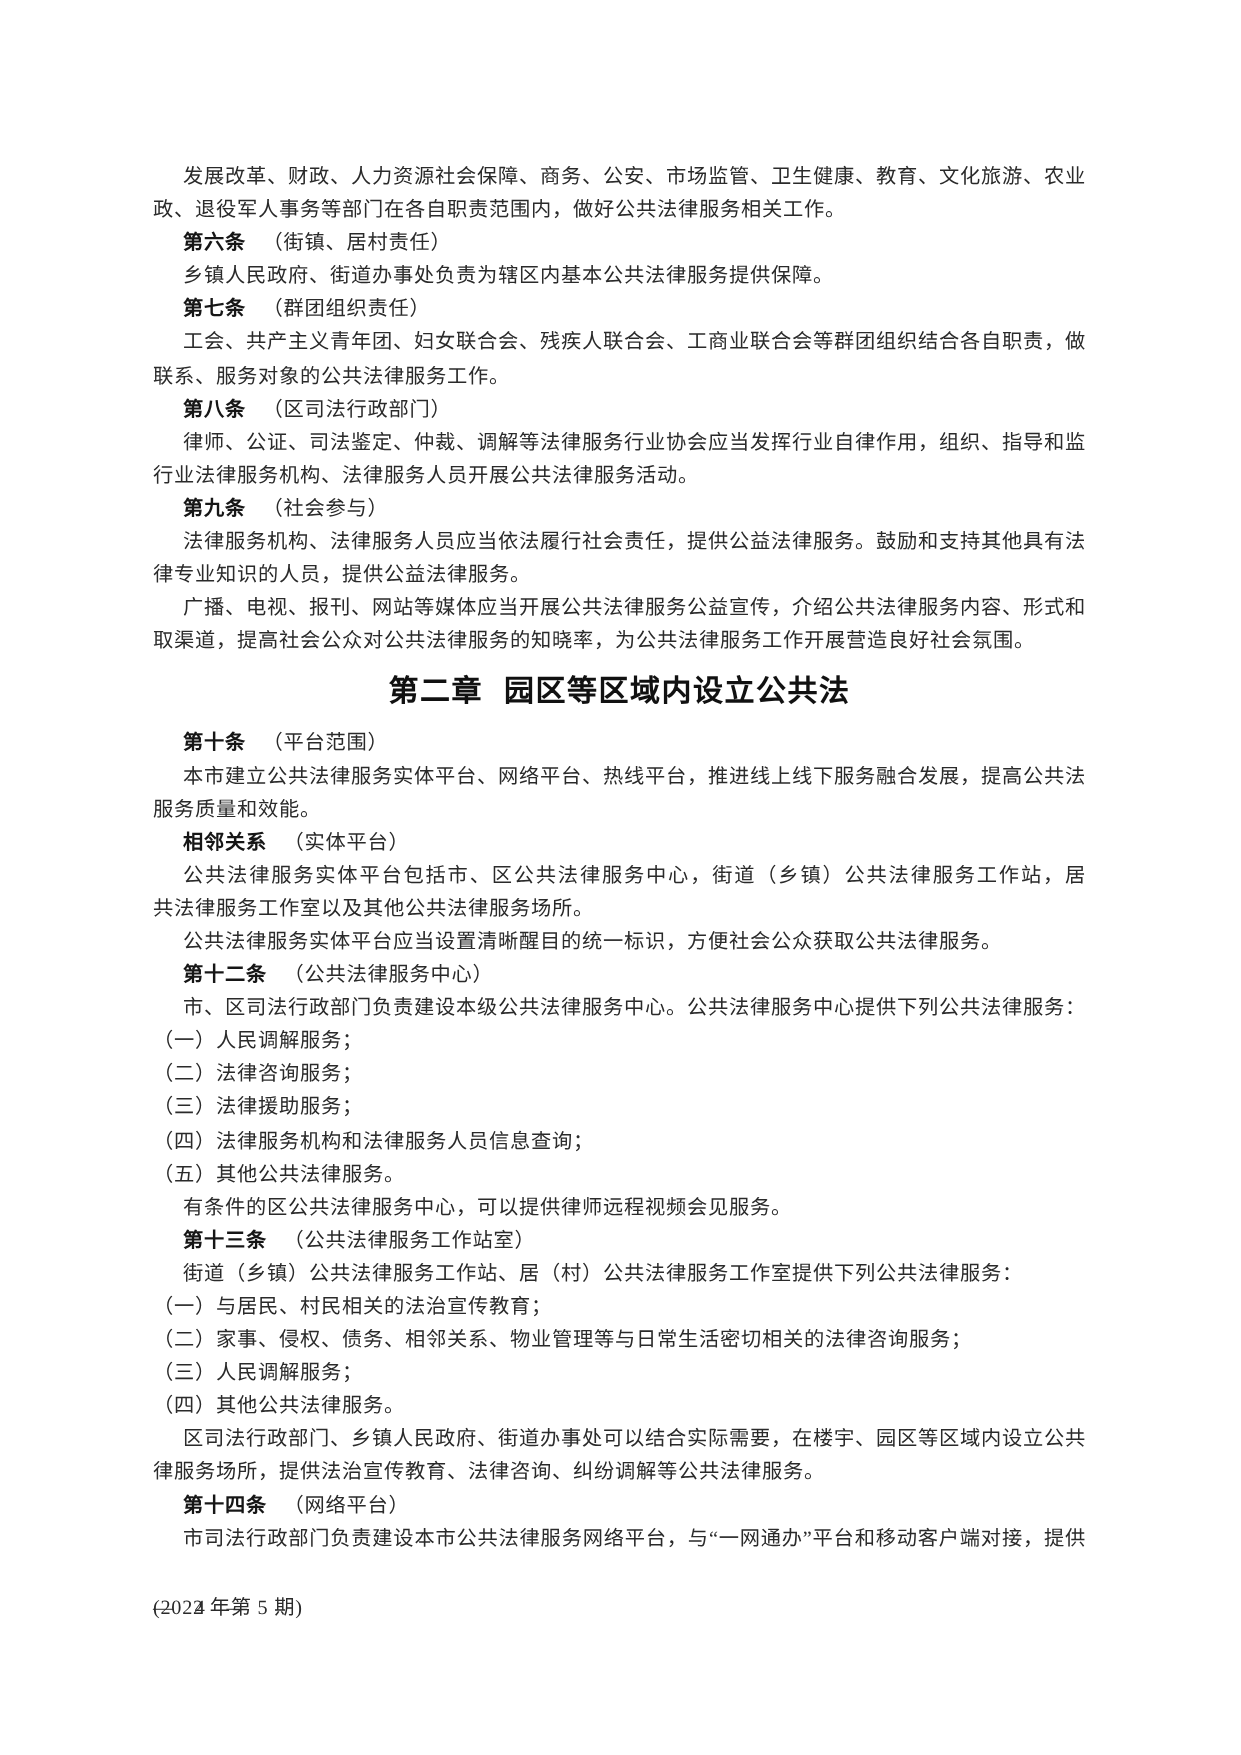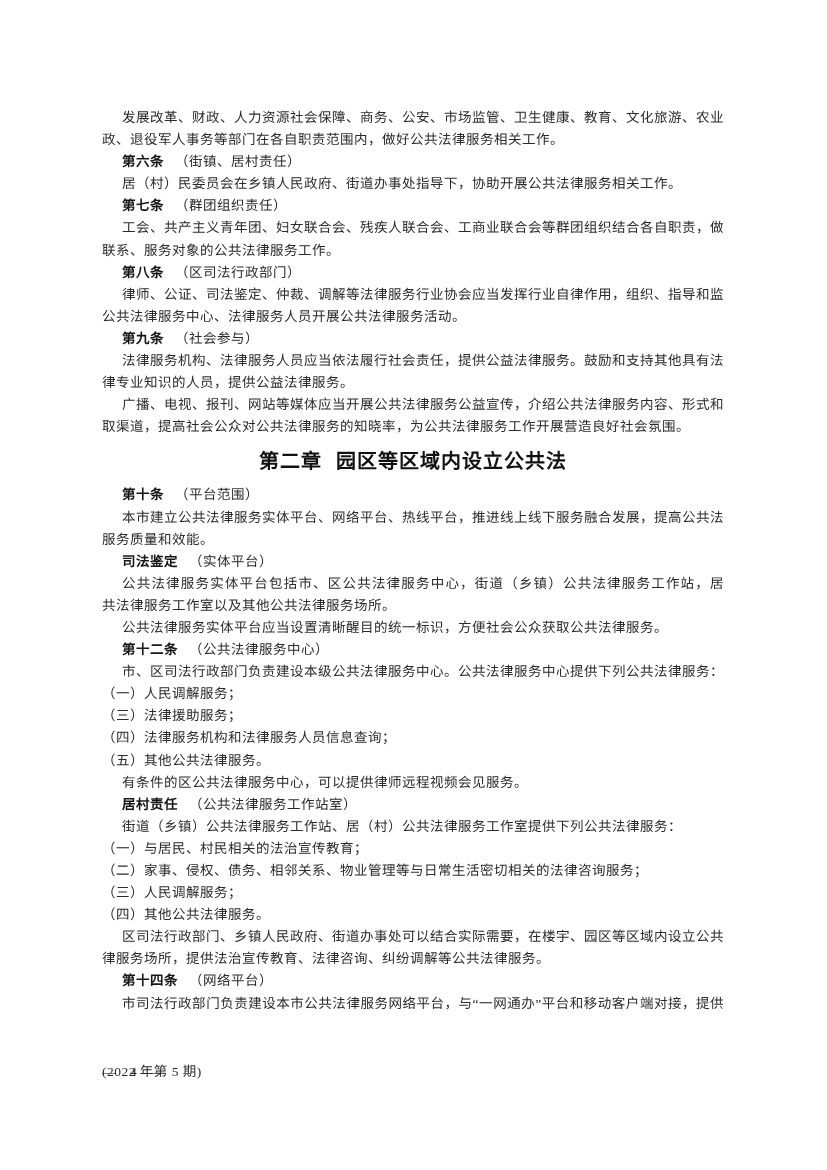--- a/index.html
+++ b/index.html
@@ -76,48 +76,49 @@
   }
 </style>
 </head>
 <body>
 
 <div class="page">
   <div class="text-column">
       <div class="line indent justify"><span>发展改革、财政、人力资源社会保障、商务、公安、市场监管、卫生健康、教育、文化旅游、农业农村、民</span></div>
       <div class="line"><span>政、退役军人事务等部门在各自职责范围内，做好公共法律服务相关工作。</span></div>
       <div class="line indent"><span class="article-num">第六条</span><span>（街镇、居村责任）</span></div>
-      <div class="line indent"><span>居（村）民委员会在乡镇人民政府、街道办事处指导下，协助开展公共法律服务相关工作。</span></div>
+      <div class="line indent"><span>乡镇人民政府、街道办事处负责为辖区内基本公共法律服务提供保障。</span></div>
       <div class="line indent"><span class="article-num">第七条</span><span>（群团组织责任）</span></div>
       <div class="line indent justify"><span>工会、共产主义青年团、妇女联合会、残疾人联合会、工商业联合会等群团组织结合各自职责，做好</span></div>
       <div class="line"><span>联系、服务对象的公共法律服务工作。</span></div>
       <div class="line indent"><span class="article-num">第八条</span><span>（区司法行政部门）</span></div>
       <div class="line indent justify"><span>律师、公证、司法鉴定、仲裁、调解等法律服务行业协会应当发挥行业自律作用，组织、指导和监督本</span></div>
-      <div class="line"><span>公共法律服务中心、法律服务人员开展公共法律服务活动。</span></div>
+      <div class="line"><span>行业法律服务机构、法律服务人员开展公共法律服务活动。</span></div>
       <div class="line indent"><span class="article-num">第九条</span><span>（社会参与）</span></div>
       <div class="line indent justify"><span>法律服务机构、法律服务人员应当依法履行社会责任，提供公益法律服务。鼓励和支持其他具有法</span></div>
       <div class="line"><span>律专业知识的人员，提供公益法律服务。</span></div>
       <div class="line indent justify"><span>广播、电视、报刊、网站等媒体应当开展公共法律服务公益宣传，介绍公共法律服务内容、形式和获</span></div>
       <div class="line"><span>取渠道，提高社会公众对公共法律服务的知晓率，为公共法律服务工作开展营造良好社会氛围。</span></div>
       <div class="chapter-heading"><span class="chapter-num">第二章</span><span>园区等区域内设立公共法</span></div>
       <div class="line indent"><span class="article-num">第十条</span><span>（平台范围）</span></div>
       <div class="line indent justify"><span>本市建立公共法律服务实体平台、网络平台、热线平台，推进线上线下服务融合发展，提高公共法律</span></div>
       <div class="line"><span>服务质量和效能。</span></div>
-      <div class="line indent"><span class="article-num">司法鉴定</span><span>（实体平台）</span></div>
+      <div class="line indent"><span class="article-num">相邻关系</span><span>（实体平台）</span></div>
       <div class="line indent justify"><span>公共法律服务实体平台包括市、区公共法律服务中心，街道（乡镇）公共法律服务工作站，居（村）公</span></div>
       <div class="line"><span>共法律服务工作室以及其他公共法律服务场所。</span></div>
       <div class="line indent"><span>公共法律服务实体平台应当设置清晰醒目的统一标识，方便社会公众获取公共法律服务。</span></div>
       <div class="line indent"><span class="article-num">第十二条</span><span>（公共法律服务中心）</span></div>
       <div class="line indent justify"><span>市、区司法行政部门负责建设本级公共法律服务中心。公共法律服务中心提供下列公共法律服务：</span></div>
       <div class="line"><span>（一）人民调解服务；</span></div>
+      <div class="line"><span>（二）法律咨询服务；</span></div>
       <div class="line"><span>（三）法律援助服务；</span></div>
       <div class="line"><span>（四）法律服务机构和法律服务人员信息查询；</span></div>
       <div class="line"><span>（五）其他公共法律服务。</span></div>
       <div class="line indent"><span>有条件的区公共法律服务中心，可以提供律师远程视频会见服务。</span></div>
-      <div class="line indent"><span class="article-num">居村责任</span><span>（公共法律服务工作站室）</span></div>
+      <div class="line indent"><span class="article-num">第十三条</span><span>（公共法律服务工作站室）</span></div>
       <div class="line indent"><span>街道（乡镇）公共法律服务工作站、居（村）公共法律服务工作室提供下列公共法律服务：</span></div>
       <div class="line"><span>（一）与居民、村民相关的法治宣传教育；</span></div>
       <div class="line"><span>（二）家事、侵权、债务、相邻关系、物业管理等与日常生活密切相关的法律咨询服务；</span></div>
       <div class="line"><span>（三）人民调解服务；</span></div>
       <div class="line"><span>（四）其他公共法律服务。</span></div>
       <div class="line indent justify"><span>区司法行政部门、乡镇人民政府、街道办事处可以结合实际需要，在楼宇、园区等区域内设立公共法</span></div>
       <div class="line"><span>律服务场所，提供法治宣传教育、法律咨询、纠纷调解等公共法律服务。</span></div>
       <div class="line indent"><span class="article-num">第十四条</span><span>（网络平台）</span></div>
       <div class="line indent justify"><span>市司法行政部门负责建设本市公共法律服务网络平台，与“一网通办”平台和移动客户端对接，提供</span></div>
     </div>

